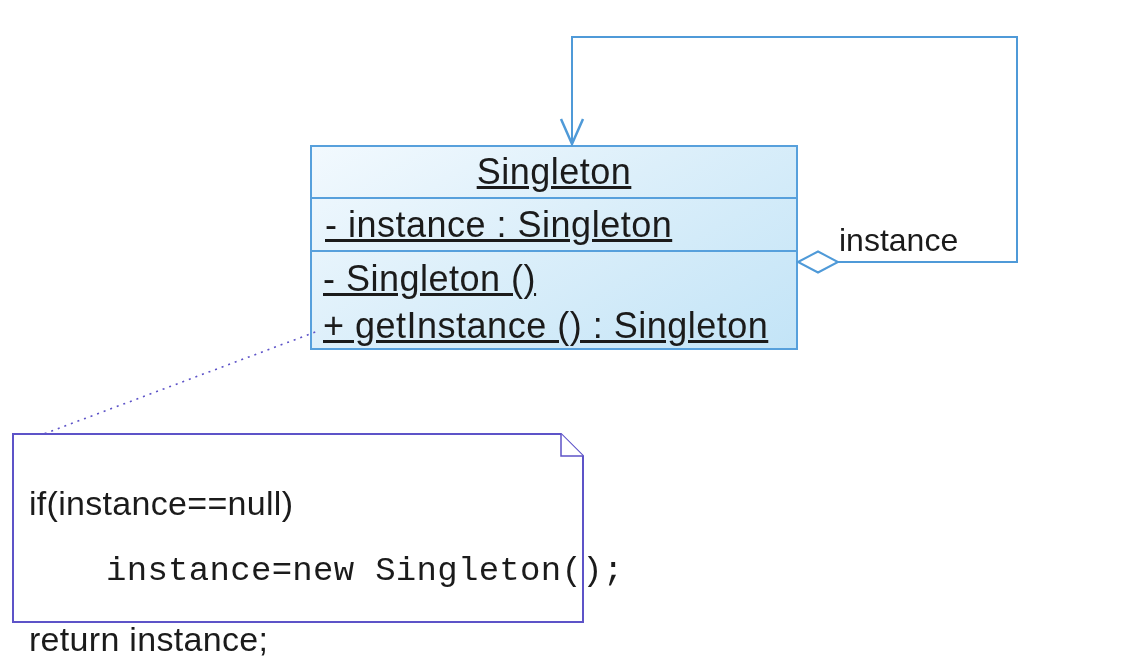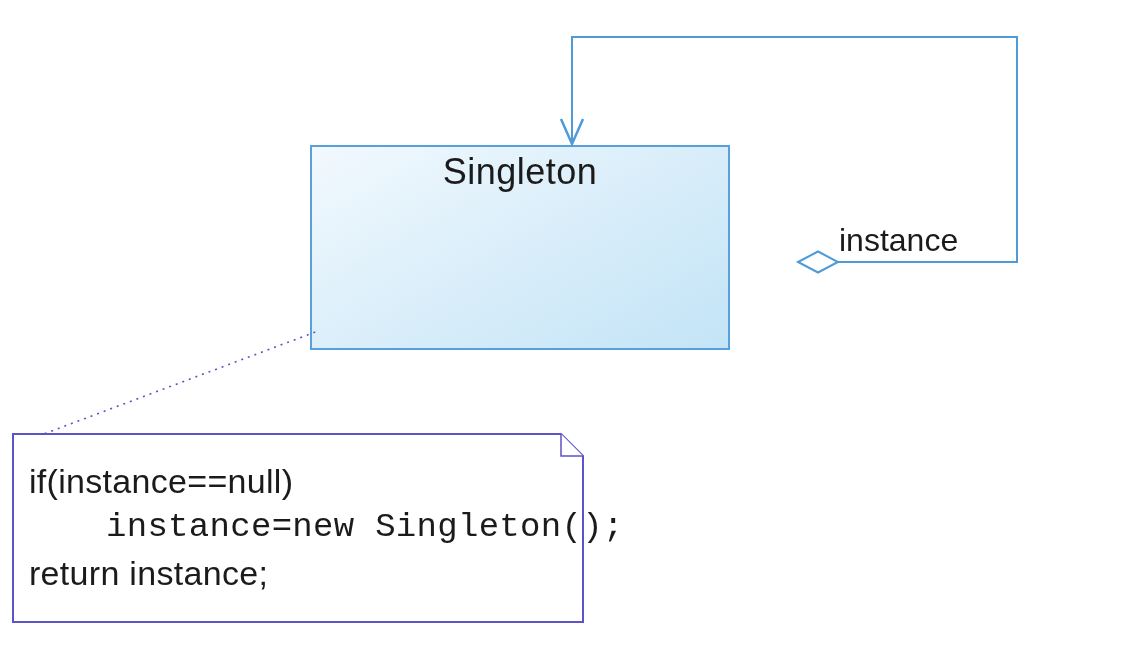--- a/index.html
+++ b/index.html
@@ -53,31 +53,32 @@
     stroke: var(--note-connector, #5d53c8);
     stroke-width: 1.6;
     stroke-dasharray: 2 5;
     fill: none;
   }
 
   
   .class-box {
     position: absolute;
     left: 310px; top: 145px;
-    width: 420px; height: 205px;
+    width: 488px; height: 205px;
     box-sizing: border-box;
     border: 2px solid var(--class-border, #57a0dc);
     background: linear-gradient(150deg,
                 var(--class-fill-light, #f4fafe) 0%,
                 #dceffa 45%,
                 var(--class-fill-dark, #c3e4f7) 100%);
     z-index: 2;
     color: var(--diagram-text, #1b1b1b);
     font-size: 36px;
     letter-spacing: 0.5px;
+    text-decoration: underline;
   }
   .class-title {
     height: 50px;
     display: flex;
     align-items: center;
     justify-content: center;
   }
   .class-attrs {
     height: 53px;
     box-sizing: border-box;
@@ -110,20 +111,21 @@
     position: absolute;
     left: 29px; top: 458px;
     z-index: 4;
     color: var(--diagram-text, #1b1b1b);
     font-size: 34px;
     letter-spacing: 0.3px;
   }
   .note-line {
     line-height: 46px;
     white-space: nowrap;
+    margin-top: 22px;
   }
   .note-line:nth-child(2) {
     text-indent: 77px;
     font-family: Liberation Mono, monospace;
   }
 </style>
 </head>
 <body>
 
 <div class="stage">
@@ -137,20 +139,27 @@
     <polygon class="aggr-diamond" points="798,262 818,251.5 838,262 818,272.5"></polygon>
 
     <path class="note-connector" d="M25,441 L318,331"></path>
 
     <path class="note-shape" d="M13,434 L561,434 L583,456 L583,622 L13,622 Z"></path>
     <path class="note-fold" d="M561,434 L561,456 L583,456"></path>
   </svg>
 
   <div class="class-box">
     <div class="class-title">Singleton</div>
+    <div class="class-attrs">
+      <span>- instance : Singleton</span>
+    </div>
+    <div class="class-methods">
+      <div class="method-line">- Singleton ()</div>
+      <div class="method-line">+ getInstance () : Singleton</div>
+    </div>
   </div>
 
   <div class="assoc-label">instance</div>
 
   <div class="note-text">
     <div class="note-line">if(instance==null)</div>
     <div class="note-line">instance=new Singleton();</div>
     <div class="note-line">return instance;</div>
   </div>
 

